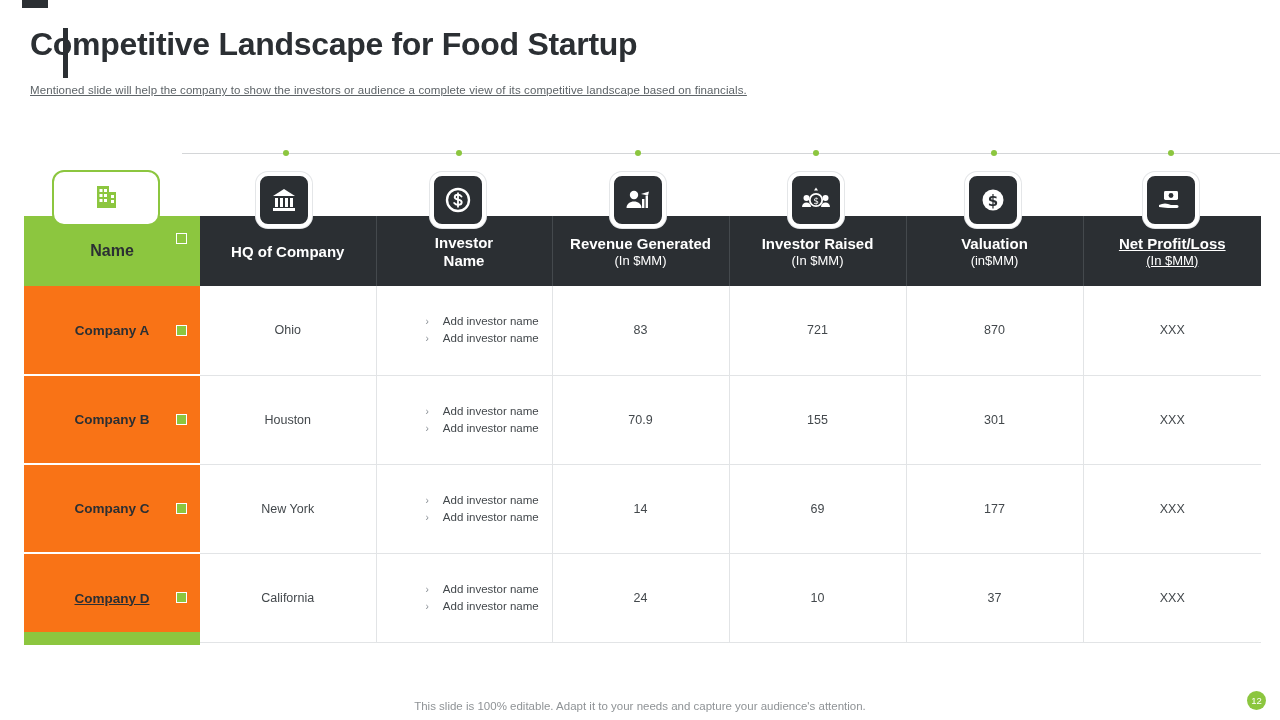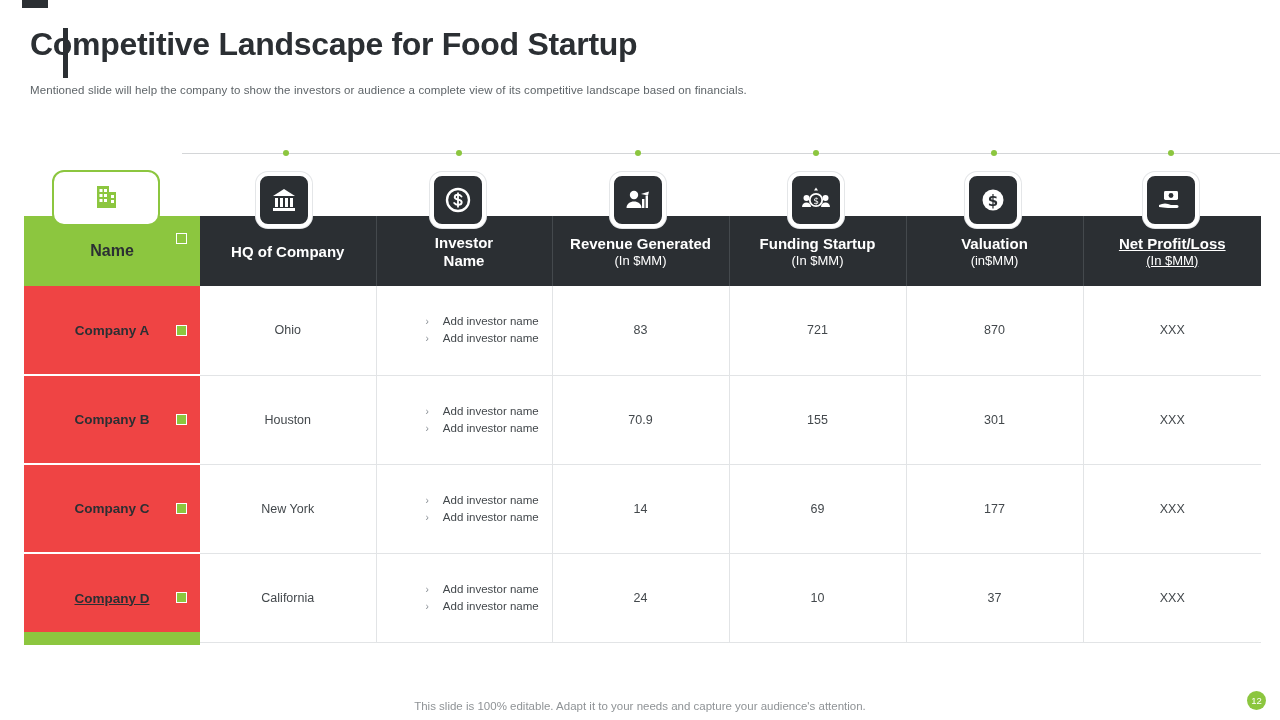--- a/index.html
+++ b/index.html
@@ -40,20 +40,21 @@
     letter-spacing: -0.3px;
     white-space: nowrap;
   }
   .subtitle {
     position: absolute;
     left: 30px; top: 84px;
     font-size: 11.5px;
     color: #5e6468;
     letter-spacing: 0.1px;
     white-space: nowrap;
+    text-decoration: underline;
   }
 
   
   .connector-line {
     position: absolute;
     left: 182px; top: 153px;
     width: 1098px; height: 1px;
     background: #d4d6d8;
   }
   .conn-dot {
@@ -135,21 +136,21 @@
     color: #43484c;
     text-align: center;
     vertical-align: middle;
     background: #ffffff;
     border-right: 1px solid #e2e4e6;
     border-bottom: 1px solid #e2e4e6;
   }
   tbody td:last-child { border-right: none; }
   tbody tr:last-child td { border-bottom: 1px solid #e2e4e6; }
   tbody td.name-col {
-    background: #ef4444;
+    background: #f97316;
     color: #2b2f33;
     font-size: 13.5px;
     font-weight: bold;
     border-right: none;
     border-bottom: 2px solid #ffffff;
   }
   tbody tr:last-child td.name-col { border-bottom: none; text-decoration: underline; }
 
   .investors {
     text-align: left;
@@ -330,21 +331,21 @@
           </th>
           <th>
             <span>Investor</span>
             <span class="sub" style="font-size:15px;font-weight:bold">Name</span>
           </th>
           <th>
             <span>Revenue Generated</span>
             <span class="sub">(In $MM)</span>
           </th>
           <th>
-            <span>Funding Startup</span>
+            <span>Investor Raised</span>
             <span class="sub">(In $MM)</span>
           </th>
           <th>
             <span>Valuation</span>
             <span class="sub">(in$MM)</span>
           </th>
           <th>
             <span>Net Profit/Loss</span>
             <span class="sub">(In $MM)</span>
           </th>

